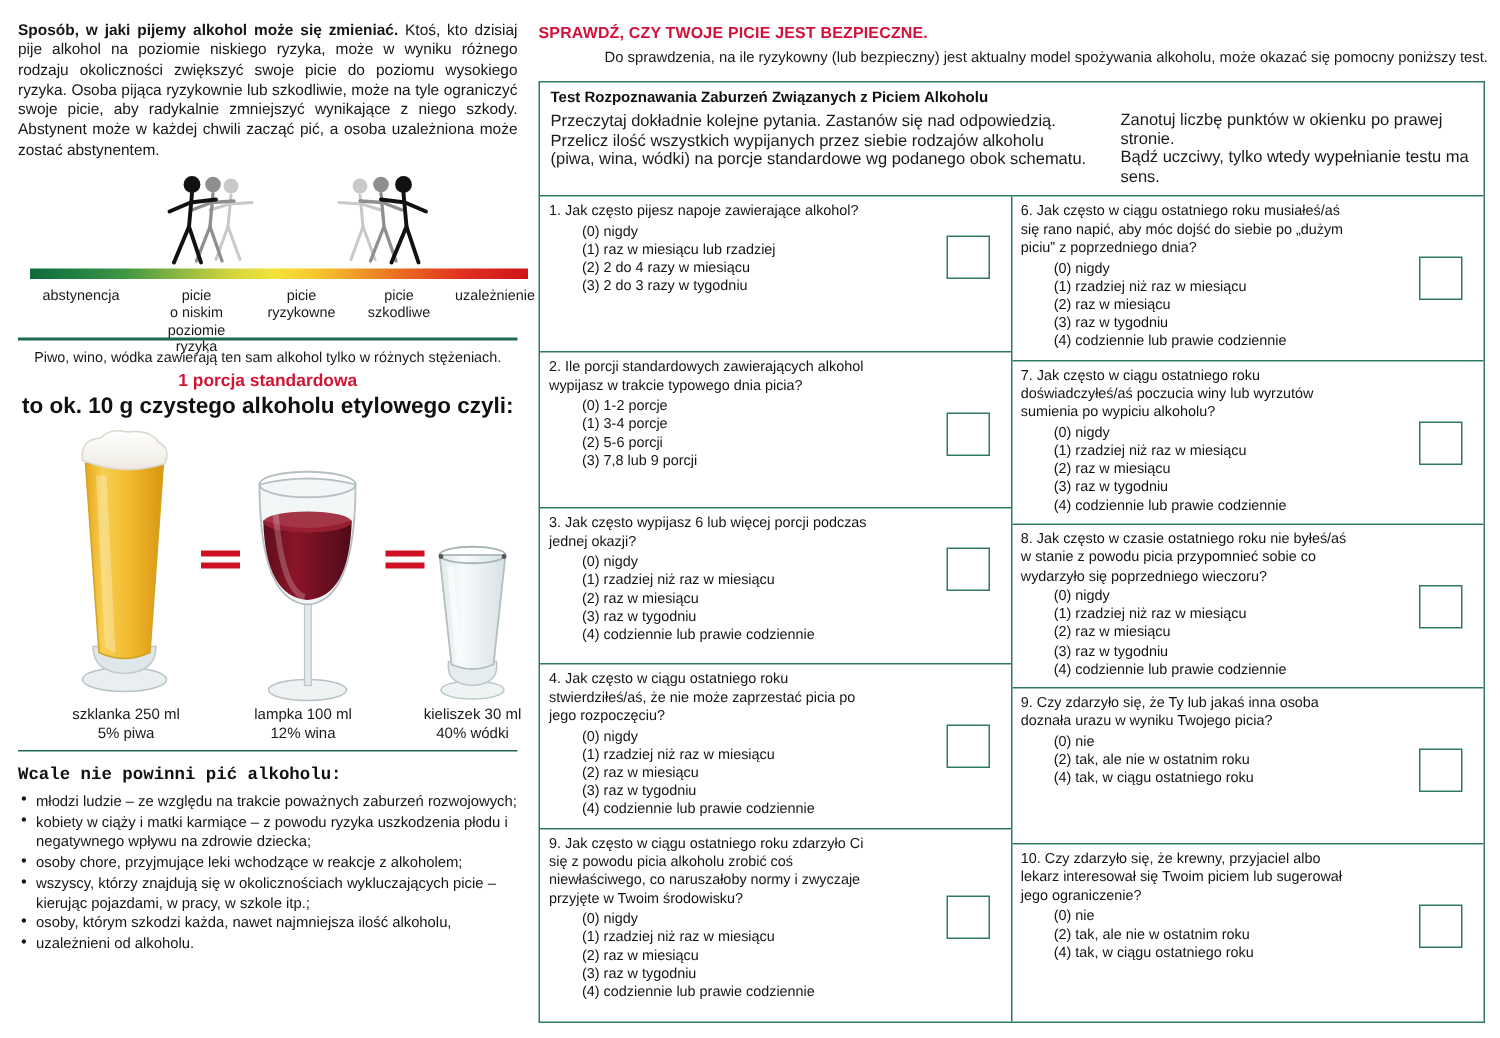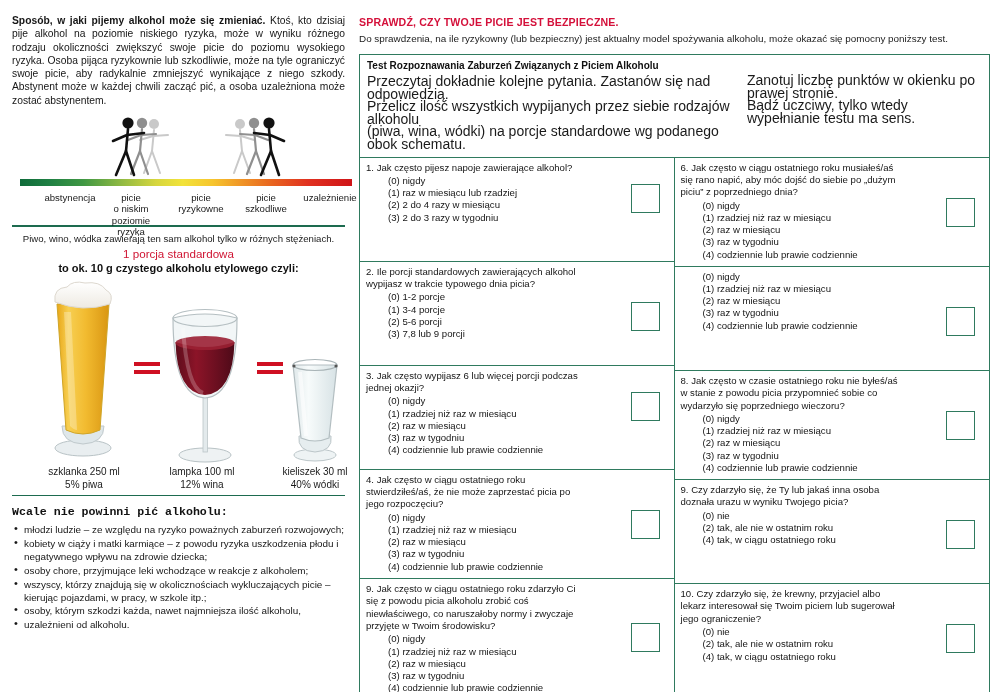--- a/index.html
+++ b/index.html
@@ -74,26 +74,26 @@
   }
 
   #portion-block { text-align: center; margin-top: 6px; }
   #portion-note {
     font-size: 9.6px;
     color: #1a1a1a;
     margin: 4px 0 3px 0;
   }
   #portion-red {
     font-size: 11.6px;
-    font-weight: normal;
+    font-weight: bold;
     color: #cf1533;
     margin: 0 0 2px 0;
   }
   #portion-black {
-    font-size: 11px;
+    font-size: 15px;
     font-weight: bold;
     color: #111;
     margin: 0;
   }
 
   
   #drinks {
     position: relative;
     height: 185px;
     margin-top: 6px;
@@ -154,40 +154,41 @@
     font-size: 10.6px;
     font-weight: bold;
     color: #d4103a;
     letter-spacing: 0.15px;
     margin: 0 0 5px 0;
   }
   #check-sub {
     font-size: 9.9px;
     color: #1a1a1a;
     margin: 0 0 10px 0;
+    text-align: right;
   }
 
   
   #test-box {
     border: 1.4px solid #2f7a5e;
     width: 631px;
   }
   #test-head {
     border-bottom: 1.4px solid #2f7a5e;
     display: flex;
     padding: 5px 7px 6px 7px;
   }
   #test-head-left { width: 370px; }
   #test-head-right { flex: 1; padding-left: 10px; padding-top: 14px;}
   #test-head-title {
     font-size: 10px; font-weight: bold;
     margin: 0 0 4px 0; color: #111;
   }
   .head-line {
-    font-size: 14px;
+    font-size: 11px;
     line-height: 12.6px;
     color: #1a1a1a;
   }
 
   #q-grid {
     display: flex;
   }
   .q-col { width: 50%; }
   .q-col.left { border-right: 1.4px solid #2f7a5e; }
 
@@ -280,21 +281,21 @@
             <path d="M57 34 L47 58 M57 34 L65 58"></path>
             <path d="M56 18 L40 16 M56 18 L70 24"></path>
           </g>
         </svg>
       </div>
     </div>
 
     <div id="gradient-bar"></div>
 
     <div id="scale-labels">
-      <div class="scale-label" style="left:20px; top:2px; width:76px; white-space:pre-line;">abstynencja</div>
+      <div class="scale-label" style="left:4px; top:2px; width:76px; white-space:pre-line;">abstynencja</div>
       <div class="scale-label" style="left:86px; top:2px; width:66px; white-space:pre-line;">picie
 o niskim
 poziomie
 ryzyka</div>
       <div class="scale-label" style="left:158px; top:2px; width:62px; white-space:pre-line;">picie
 ryzykowne</div>
       <div class="scale-label" style="left:222px; top:2px; width:64px; white-space:pre-line;">picie
 szkodliwe</div>
       <div class="scale-label" style="left:282px; top:2px; width:72px; white-space:pre-line;">uzależnienie</div>
     </div>
@@ -397,21 +398,21 @@
     <div class="drink-cap" style="left:248px; top:0; width:110px;">
       <div>kieliszek 30 ml</div>
       <div>40% wódki</div>
     </div>
   </div>
 
   <div class="sep-line"></div>
 
   <div id="who-title">Wcale nie powinni pić alkoholu:</div>
   <ul id="who-list">
-    <li>młodzi ludzie – ze względu na ryzyko poważnych zaburzeń rozwojowych;</li>
+    <li>młodzi ludzie – ze względu na trakcie poważnych zaburzeń rozwojowych;</li>
     <li>kobiety w ciąży i matki karmiące – z powodu ryzyka uszkodzenia płodu i negatywnego wpływu na zdrowie dziecka;</li>
     <li>osoby chore, przyjmujące leki wchodzące w reakcje z alkoholem;</li>
     <li>wszyscy, którzy znajdują się w okolicznościach wykluczających picie – kierując pojazdami, w pracy, w szkole itp.;</li>
     <li>osoby, którym szkodzi każda, nawet najmniejsza ilość alkoholu,</li>
     <li>uzależnieni od alkoholu.</li>
   </ul>
 </div>
 
 <div id="right-col">
 
@@ -504,20 +505,21 @@
             <li>(0) nigdy</li>
             <li>(1) rzadziej niż raz w miesiącu</li>
             <li>(2) raz w miesiącu</li>
             <li>(3) raz w tygodniu</li>
             <li>(4) codziennie lub prawie codziennie</li>
           </ul>
           <div class="answer-box" style="top:40px;"></div>
         </div>
 
         <div class="q-cell">
+          <p class="q-text">7. Jak często w ciągu ostatniego roku doświadczyłeś/aś poczucia winy lub wyrzutów sumienia po wypiciu alkoholu?</p>
           <ul class="q-opts">
             <li>(0) nigdy</li>
             <li>(1) rzadziej niż raz w miesiącu</li>
             <li>(2) raz w miesiącu</li>
             <li>(3) raz w tygodniu</li>
             <li>(4) codziennie lub prawie codziennie</li>
           </ul>
           <div class="answer-box" style="top:40px;"></div>
         </div>
 

